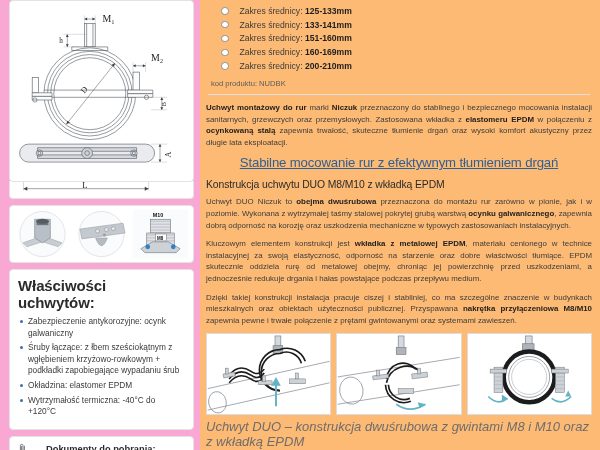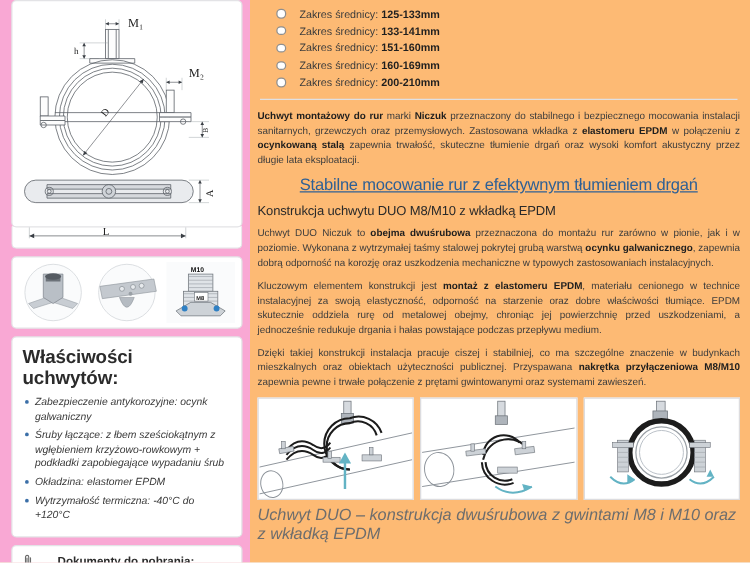--- a/index.html
+++ b/index.html
@@ -39,21 +39,21 @@
   .photos-card { height: 58px; padding: 4px 5px; display: flex; align-items: center; gap: 4px;}
   .photos-card .ph { flex: 1 1 0; height: 50px; }
   .photos-card svg { display:block; width: 100%; height: 100%; }
 
   
   .props-card { padding: 7px 8px 8px 8px; }
   .props-title {
     font-size: 15px; font-weight: bold; color: #2b2b2b;
     margin: 0 0 5px 0; letter-spacing: -0.1px;
   }
-  ul.props { margin: 0; padding: 0; list-style: none; font-style: italic; }
+  ul.props { margin: 0; padding: 0; list-style: none; }
   ul.props li {
     position: relative;
     padding-left: 10px;
     font-size: 8.3px;
     line-height: 11.6px;
     color: #3a3a3a;
     margin-bottom: 3px;
   }
   ul.props li:before {
     content: "";
@@ -370,32 +370,33 @@
         <span class="lbl">Zakres średnicy:</span>
         <span class="val">160-169mm</span>
       </label>
       <label class="variant-row">
         <span class="radio"></span>
         <span class="lbl">Zakres średnicy:</span>
         <span class="val">200-210mm</span>
       </label>
     </div>
 
+    <div class="prodcode">kod produktu: NUDBK</div>
 
     <div class="hr"></div>
 
     <p class="body"><b>Uchwyt montażowy do rur</b> marki <b>Niczuk</b> przeznaczony do stabilnego i bezpiecznego mocowania instalacji sanitarnych, grzewczych oraz przemysłowych. Zastosowana wkładka z <b>elastomeru EPDM</b> w połączeniu z <b>ocynkowaną stalą</b> zapewnia trwałość, skuteczne tłumienie drgań oraz wysoki komfort akustyczny przez długie lata eksploatacji.</p>
 
     <h2 class="blue-head">Stabilne mocowanie rur z efektywnym tłumieniem drgań</h2>
 
     <h3 class="sub-head">Konstrukcja uchwytu DUO M8/M10 z wkładką EPDM</h3>
 
     <p class="body">Uchwyt DUO Niczuk to <b>obejma dwuśrubowa</b> przeznaczona do montażu rur zarówno w pionie, jak i w poziomie. Wykonana z wytrzymałej taśmy stalowej pokrytej grubą warstwą <b>ocynku galwanicznego</b>, zapewnia dobrą odporność na korozję oraz uszkodzenia mechaniczne w typowych zastosowaniach instalacyjnych.</p>
 
-    <p class="body">Kluczowym elementem konstrukcji jest <b>montaż z elastomeru EPDM</b>, materiału cenionego w technice instalacyjnej za swoją elastyczność, odporność na starzenie oraz dobre właściwości tłumiące. EPDM skutecznie oddziela rurę od metalowej obejmy, chroniąc jej powierzchnię przed uszkodzeniami, a jednocześnie redukuje drgania i hałas powstające podczas przepływu medium.</p>
+    <p class="body">Kluczowym elementem konstrukcji jest <b>wkładka z metalowej EPDM</b>, materiału cenionego w technice instalacyjnej za swoją elastyczność, odporność na starzenie oraz dobre właściwości tłumiące. EPDM skutecznie oddziela rurę od metalowej obejmy, chroniąc jej powierzchnię przed uszkodzeniami, a jednocześnie redukuje drgania i hałas powstające podczas przepływu medium.</p>
 
     <p class="body">Dzięki takiej konstrukcji instalacja pracuje ciszej i stabilniej, co ma szczególne znaczenie w budynkach mieszkalnych oraz obiektach użyteczności publicznej. Przyspawana <b>nakrętka przyłączeniowa M8/M10</b> zapewnia pewne i trwałe połączenie z prętami gwintowanymi oraz systemami zawieszeń.</p>
 
 
     <div class="steps">
 
       <div class="step">
         <svg viewBox="0 0 125 82">
 
           <g stroke="#8d939a" fill="none" stroke-width="0.8">

